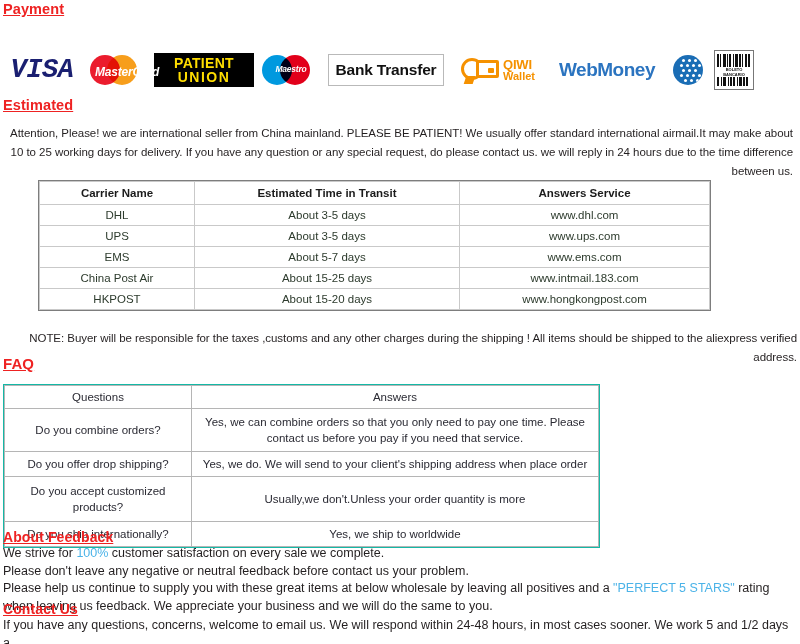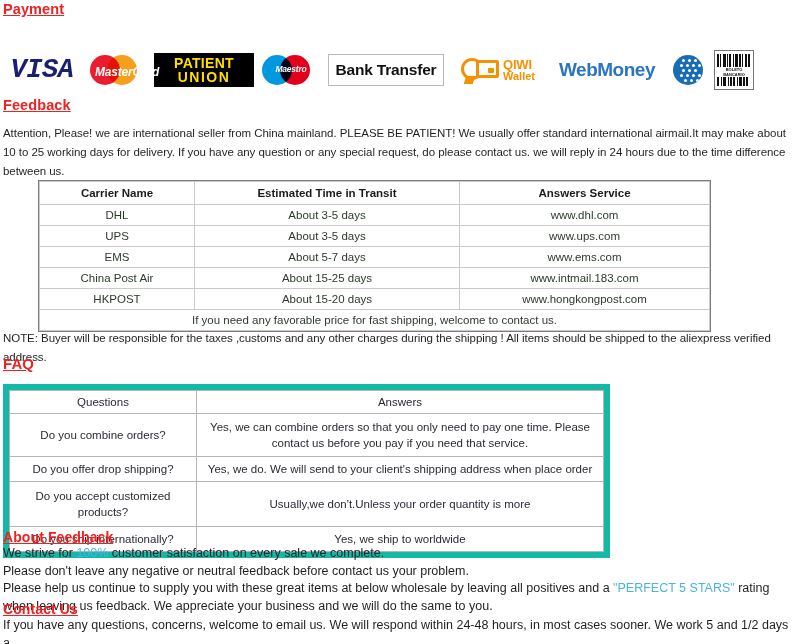--- a/index.html
+++ b/index.html
@@ -120,41 +120,42 @@
   .bc-top{width:34px;height:13px;display:flex;gap:0;}
   .bc-top i{display:block;height:13px;background:#111;}
   .bc-mid{font-size:4px;font-weight:bold;color:#111;line-height:5px;text-align:center;}
   .bc-bot{width:34px;height:9px;display:flex;gap:0;}
   .bc-bot i{display:block;height:9px;background:#111;}
 
   
   .para{
     position:absolute;font-size:11.5px;color:#231f20;line-height:19px;
     letter-spacing:-.05px;
+    text-align:right;
   }
   .p-shipping{left:3px;top:124px;width:790px;}
   .p-note{left:3px;top:329px;width:794px;}
 
   
   .ship-table{
     position:absolute;left:38px;top:180px;width:657px;
     border-collapse:collapse;table-layout:fixed;
   }
   .ship-table td,.ship-table th{
     border:1px solid #c9c9c9;
     font-size:11.5px;color:#2d3b2d;text-align:center;
     height:18px;padding:1px 2px;font-weight:normal;
   }
   .ship-table th{font-weight:bold;color:#1b1b1b;height:20px;}
   .ship-table{border:1px solid #8a8a8a;}
   .ship-wrap{position:absolute;left:38px;top:180px;border:1px solid #7d7d7d;}
   .ship-note td{color:#2d3b2d;}
 
   
-  .faq-wrap{position:absolute;left:3px;top:384px;border:6px solid #14b8a6;}
+  .faq-wrap{position:absolute;left:3px;top:384px;border:1px solid #14b8a6;}
   .faq-table{border-collapse:collapse;table-layout:fixed;width:578px;}
   .faq-table td,.faq-table th{
     border:1px solid #b5b5b5;font-size:11.5px;color:#2a2a33;
     text-align:center;padding:3px 4px;font-weight:normal;line-height:16px;
   }
   .faq-table th{height:16px;}
   .col-q{width:178px;}
   .col-a{width:398px;}
   .big-answer{font-size:14px;color:#111;}
 
@@ -286,21 +287,21 @@
           <i style="width:3px"></i>
           <i style="width:1px;background:#fff"></i>
         <i style="width:2px"></i>
           <i style="width:1px;background:#fff"></i>
           <i style="width:2px"></i>
       </span>
     </div>
 
   </div>
 
-  <div class="sec-head h-shipping">Feedback</div>
+  <div class="sec-head h-shipping">Estimated</div>
 
   <div class="para p-shipping">Attention, Please! we are international seller from China mainland. PLEASE BE PATIENT! We usually offer standard international airmail.It may make about 10 to 25 working days for delivery. If you have any question or any special request, do please contact us. we will reply in 24 hours due to the time difference between us.</div>
 
   <div class="ship-wrap">
     <table class="ship-table" style="position:static;left:auto;top:auto;border:0">
       <thead>
         <tr>
           <th style="width:150px">Carrier Name</th>
           <th style="width:260px">Estimated Time in Transit</th>
           <th style="width:245px">Answers Service</th>
@@ -324,23 +325,20 @@
         </tr>
         <tr>
           <td>China Post Air</td>
           <td>About 15-25 days</td>
           <td>www.intmail.183.com</td>
         </tr>
         <tr>
           <td>HKPOST</td>
           <td>About 15-20 days</td>
           <td>www.hongkongpost.com</td>
-        </tr>
-        <tr class="ship-note">
-          <td colspan="3">If you need any favorable price for fast shipping, welcome to contact us.</td>
         </tr>
       </tbody>
     </table>
   </div>
 
   <div class="para p-note">NOTE: Buyer will be responsible for the taxes ,customs and any other charges during the shipping ! All items should be shipped to the aliexpress verified address.</div>
 
   <div class="sec-head h-faq">FAQ</div>
 
   <div class="faq-wrap">

